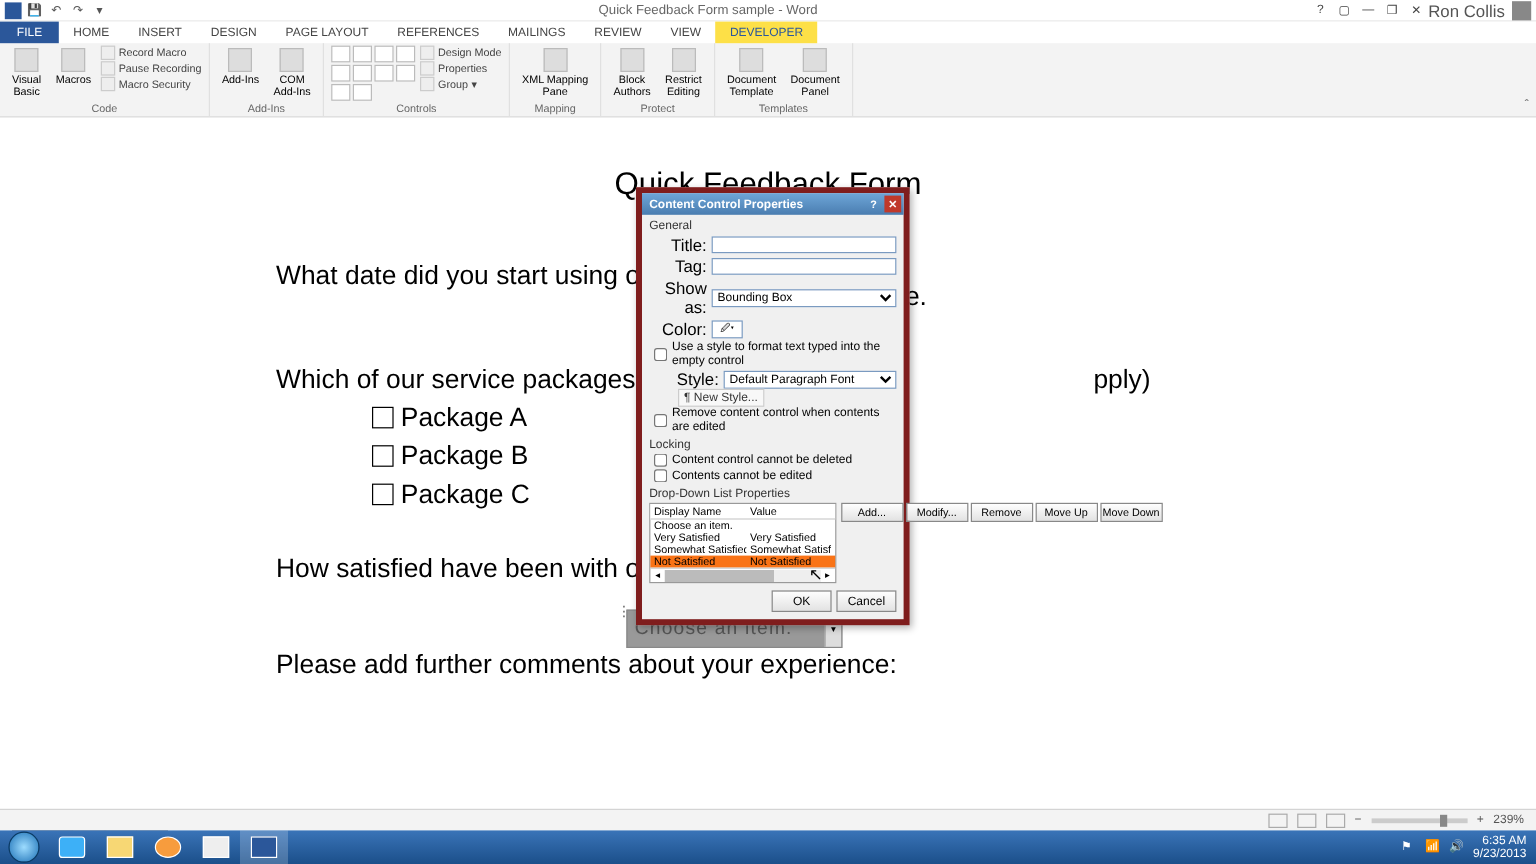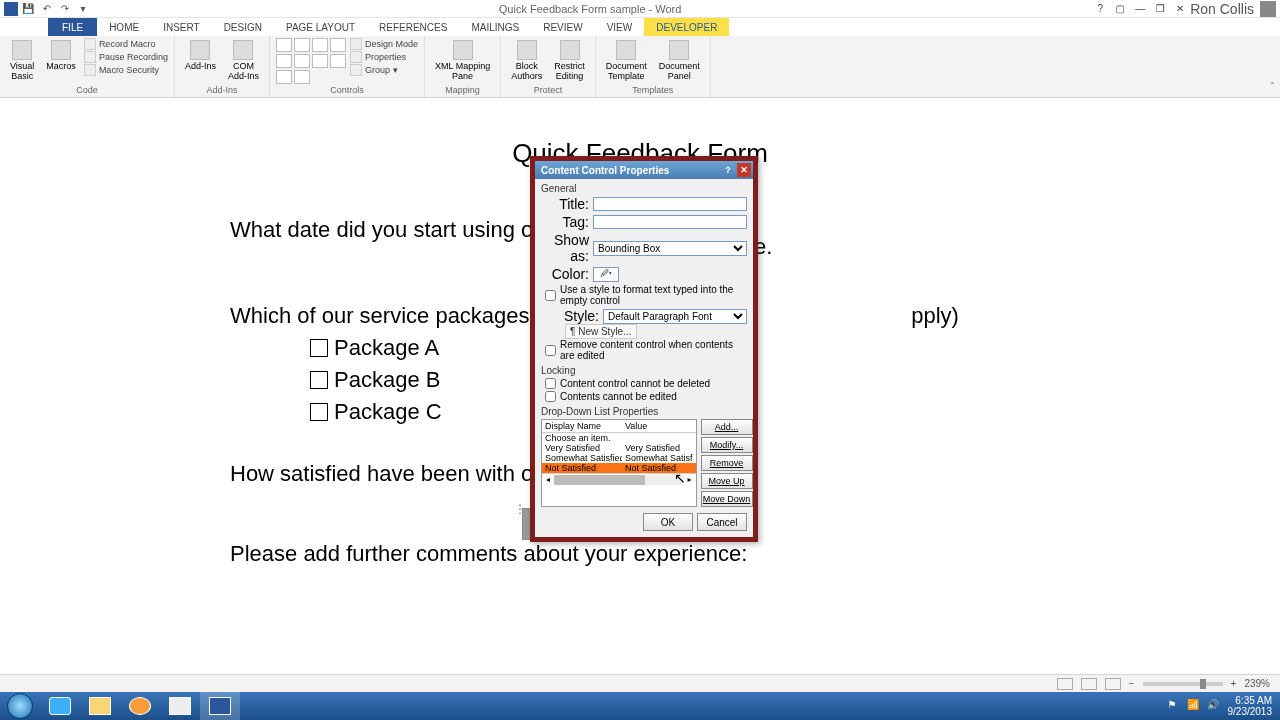--- a/index.html
+++ b/index.html
@@ -11,21 +11,21 @@
 .qat-icon { width: 14px; height: 14px; background: #2b579a; display: inline-block; }
 .qat-btn { width: 14px; height: 14px; display: inline-flex; align-items: center; justify-content: center; font-size: 10px; color: #555; cursor: pointer; }
 .title-center { flex: 1; text-align: center; font-size: 11px; color: #666; }
 .win-btn { width: 20px; height: 14px; display: inline-flex; align-items: center; justify-content: center; font-size: 10px; color: #444; cursor: pointer; }
 .user { font-size: 14px; color: #555; margin-right: 6px; }
 .avatar { width: 16px; height: 16px; background: #888; display: inline-block; margin-right: 4px; }
 
 
 .ribbon-tabs { height: 18px; background: #fff; display: flex; align-items: stretch; font-size: 10px; }
 .ribbon-tab { padding: 0 12px; display: flex; align-items: center; color: #444; cursor: pointer; }
-.ribbon-tab.file { background: #2b579a; color: #fff; padding: 0 14px; margin-left: 48px; }
+.ribbon-tab.file { background: #2b579a; color: #fff; padding: 0 14px; }
 .ribbon-tab.active { background: #fde047; color: #2b579a; }
 
 
 .ribbon { height: 62px; background: #f3f3f3; border-bottom: 1px solid #d4d4d4; display: flex; font-size: 10px; }
 .group { border-right: 1px solid #e0e0e0; padding: 2px 6px 0; display: flex; flex-direction: column; position: relative; }
 .group-body { display: flex; gap: 4px; flex: 1; align-items: flex-start; }
 .group-label { text-align: center; font-size: 9px; color: #666; height: 12px; }
 .big-btn { display: flex; flex-direction: column; align-items: center; gap: 2px; padding: 2px 4px; cursor: pointer; }
 .big-btn .ico { width: 20px; height: 20px; background: #ddd; border: 1px solid #bbb; }
 .big-btn .lbl { font-size: 9px; text-align: center; line-height: 1.1; }
@@ -75,21 +75,21 @@
 .list-hdr { display: flex; background: #fff; border-bottom: 1px solid #ccc; }
 .list-hdr div { padding: 1px 3px; }
 .col-dn { width: 80px; } .col-v { flex: 1; }
 .list-row { display: flex; }
 .list-row div { padding: 0 3px; white-space: nowrap; overflow: hidden; }
 .list-row.sel { background: #f97316; }
 .hscroll { display: flex; align-items: center; height: 12px; border-top: 1px solid #ccc; }
 .hscroll .ar { width: 12px; text-align: center; font-size: 8px; cursor: pointer; }
 .hscroll .track { flex: 1; height: 10px; background: #eee; position: relative; }
 .hscroll .thumb { position: absolute; left: 0; width: 70%; height: 100%; background: #bbb; }
-.btn-col { display: flex; flex-direction: column; gap: 2px; text-decoration: underline; }
+.btn-col { display: flex; flex-direction: row; gap: 2px; }
 .btn-col button { width: 52px; height: 16px; font-size: 9px; border: 1px solid #888; background: linear-gradient(#fefefe,#e2e2e2); cursor: pointer; }
 .dlg-footer { display: flex; justify-content: flex-end; gap: 4px; margin-top: 6px; }
 .dlg-footer button { width: 50px; height: 18px; font-size: 10px; border: 1px solid #888; background: linear-gradient(#fefefe,#e2e2e2); cursor: pointer; }
 .cursor { position: absolute; left: 674px; top: 470px; font-size: 14px; color: #000; pointer-events: none; }
 
 
 .statusbar { position: absolute; bottom: 28px; left: 0; right: 0; height: 18px; background: #f3f3f3; border-top: 1px solid #d4d4d4; display: flex; align-items: center; justify-content: flex-end; font-size: 10px; color: #555; gap: 8px; padding-right: 10px; }
 .view-btn { width: 16px; height: 12px; border: 1px solid #aaa; cursor: pointer; }
 .zoom-slider { width: 80px; height: 4px; background: #ccc; position: relative; }
 .zoom-slider .zt { position: absolute; left: 72%; top: -3px; width: 6px; height: 10px; background: #888; }

